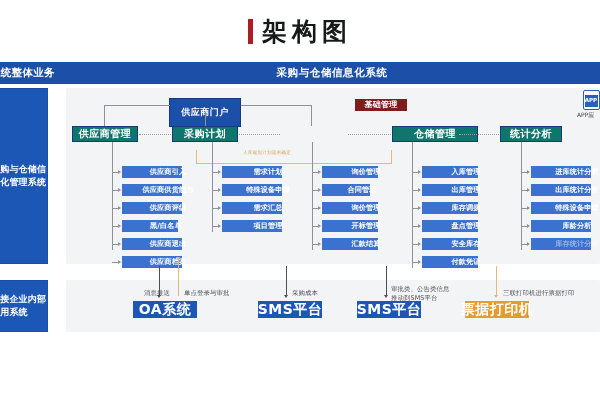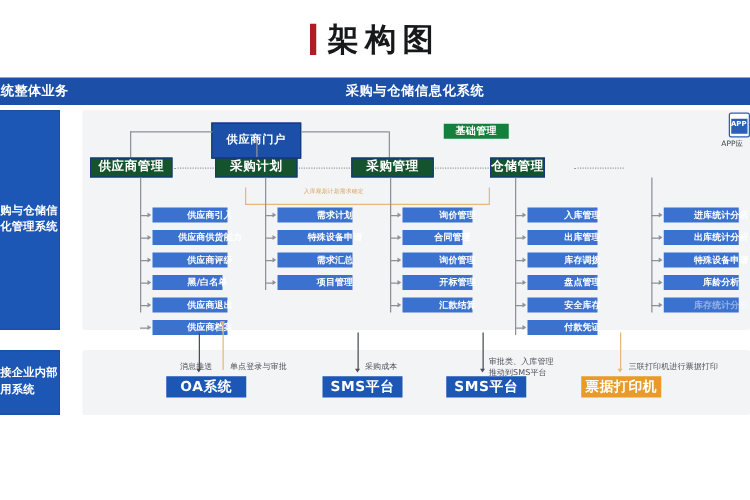--- a/index.html
+++ b/index.html
@@ -97,50 +97,50 @@
     display: flex;
     align-items: center;
     justify-content: center;
     color: #ffffff;
     font-weight: 700;
     text-align: center;
     line-height: 1.05;
     white-space: nowrap;
   }
   .box.head {
-    background: #14532d;
+    background: #0f766e;
     border: 1.2px solid #15397a;
     font-size: 10px;
     height: 16px;
     letter-spacing: .5px;
   }
   .box.portal {
     background: #1c4fa8;
     border: 1.2px solid #15397a;
     font-size: 9px;
     height: 29px;
     letter-spacing: .5px;
   }
   .box.basic {
-    background: #15803d;
+    background: #7f1d1d;
     font-size: 8px;
     height: 12px;
     letter-spacing: .3px;
   }
   .box.leaf {
     background: #3b72cf;
     font-size: 7.2px;
     height: 11.5px;
     letter-spacing: .1px;
     padding-left: 32px;
   }
   .box.leaf.faded { color: rgba(255,255,255,.45); }
   .box.ext-sys {
     background: #1c57b5;
-    font-size: 11px;
+    font-size: 14px;
     font-weight: 700;
     height: 17px;
     letter-spacing: .5px;
   }
   .box.ext-sys.orange { background: #e89a2a; }
 
   
   .ln { position: absolute; background: #8d9199; }
   .ln.h { height: 1px; }
   .ln.v { width: 1px; }
@@ -250,22 +250,22 @@
   <div class="box basic" style="left:355px; top:15px; width:52px;">基础管理</div>
 
   <div class="ln h" style="left:104px; top:21px; width:66px;"></div>
   <div class="ln v" style="left:104px; top:21px; height:21px;"></div>
   <div class="ln h" style="left:241px; top:21px; width:70px;"></div>
   <div class="ln v" style="left:311px; top:21px; height:21px;"></div>
   <div class="ln v" style="left:205px; top:28px; height:14px;"></div>
 
   <div class="box head" style="left:72px;  top:42px; width:66px;">供应商管理</div>
   <div class="box head" style="left:172px; top:42px; width:66px;">采购计划</div>
-  <div class="box head" style="left:281px; top:42px; width:66px;">采购管理</div>
-  <div class="box head" style="left:392px; top:42px; width:44px;">仓储管理</div>
+  <div class="box head" style="left:392px; top:42px; width:86px;">仓储管理</div>
+  <div class="box head" style="left:500px; top:42px; width:62px;">统计分析</div>
 
   <div class="ln dotted-h" style="left:139px; top:50px; width:32px;"></div>
   <div class="ln dotted-h" style="left:239px; top:50px; width:41px;"></div>
   <div class="ln dotted-h" style="left:348px; top:50px; width:43px;"></div>
   <div class="ln dotted-h" style="left:459px; top:50px; width:40px;"></div>
 
   <div class="ln orange" style="left:196px; top:66px; width:1.2px; height:14px;"></div>
   <div class="ln orange" style="left:196px; top:79px; width:196px; height:1.2px;"></div>
   <div class="ln orange" style="left:391px; top:66px; width:1.2px; height:14px;"></div>
   <div class="note-strip" style="left:243px; top:66px;">入库规划计划需求确定</div>
@@ -376,21 +376,21 @@
 
   <div class="ln dark" style="left:386px; top:182px; width:1.2px; height:30px;"></div>
   <div class="arrow down" style="left:384px; top:211px;"></div>
 
   <div class="ln orange" style="left:496px; top:182px; width:1.2px; height:30px;"></div>
   <div class="arrow down orange" style="left:494px; top:211px;"></div>
 
   <div class="caption" style="left:96px;  top:205px;padding-left:48px;">消息推送</div>
   <div class="caption" style="left:184px; top:205px;">单点登录与审批</div>
   <div class="caption" style="left:292px; top:205px;">采购成本</div>
-  <div class="caption" style="left:391px; top:201px; white-space:pre;">审批类、入库管理
+  <div class="caption" style="left:391px; top:201px; white-space:pre;">审批类、公告类信息
 推动到SMS平台</div>
   <div class="caption" style="left:503px; top:205px;">三联打印机进行票据打印</div>
 
   <div class="box ext-sys" style="left:133px; top:217px; width:64px;">OA系统</div>
   <div class="box ext-sys" style="left:258px; top:217px; width:64px;">SMS平台</div>
   <div class="box ext-sys" style="left:357px; top:217px; width:64px;">SMS平台</div>
   <div class="box ext-sys orange" style="left:465px; top:217px; width:64px;">票据打印机</div>
 
 </div>
 

